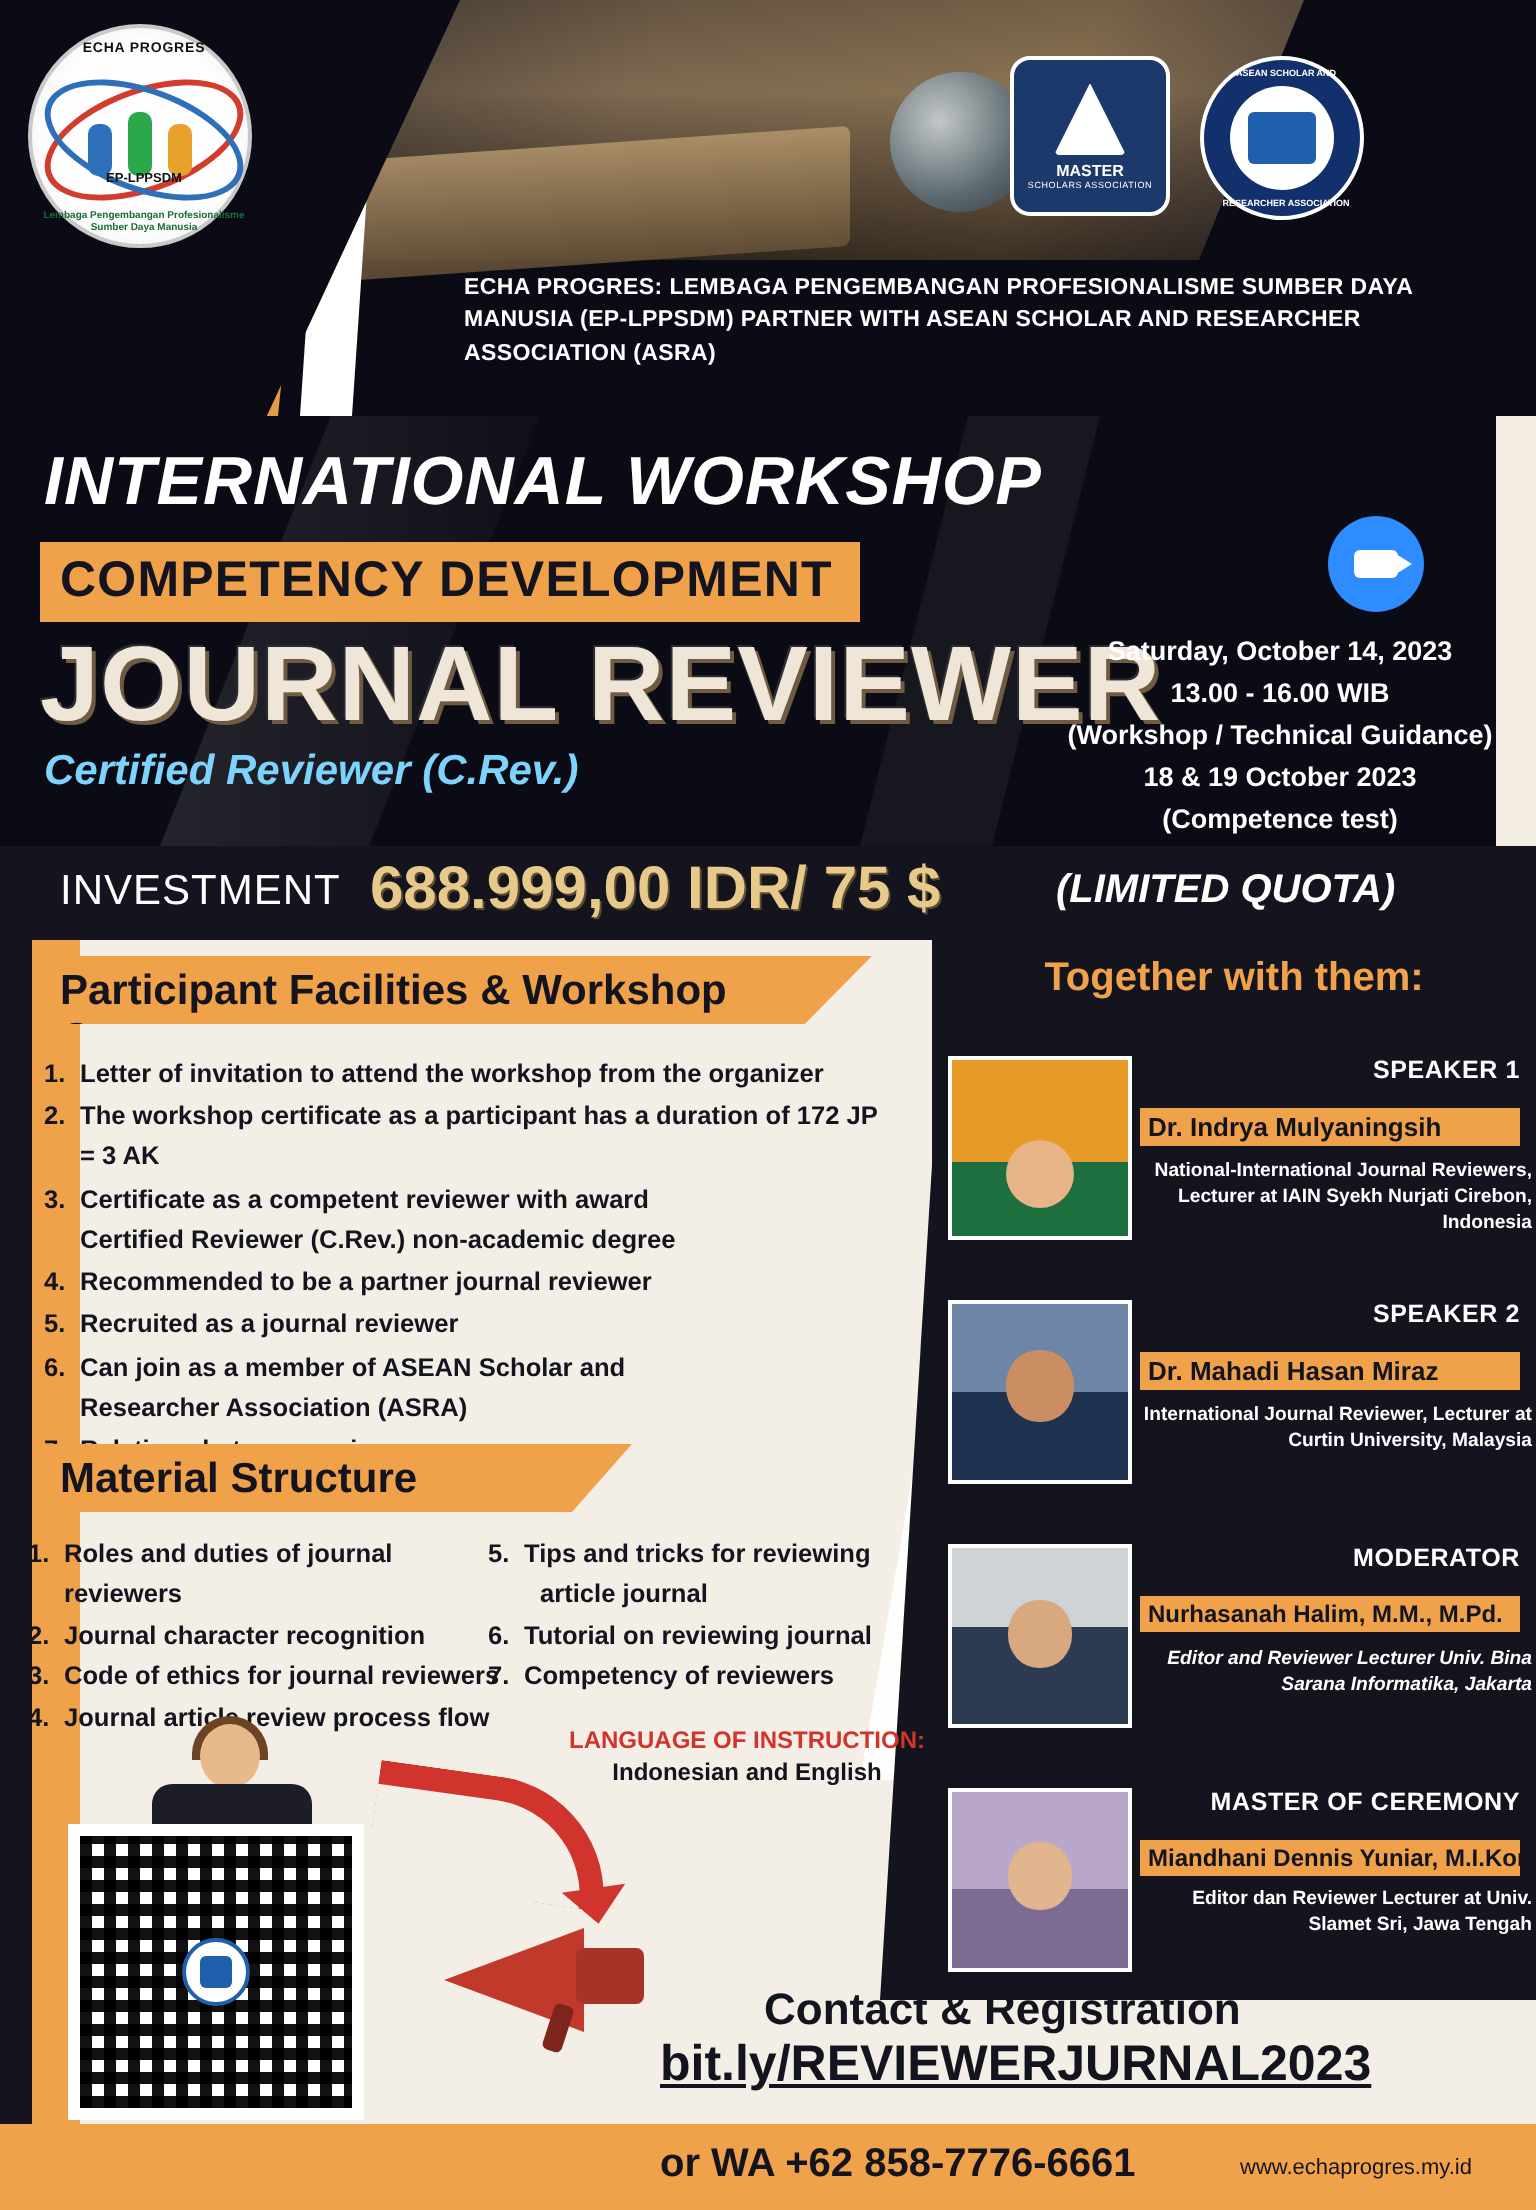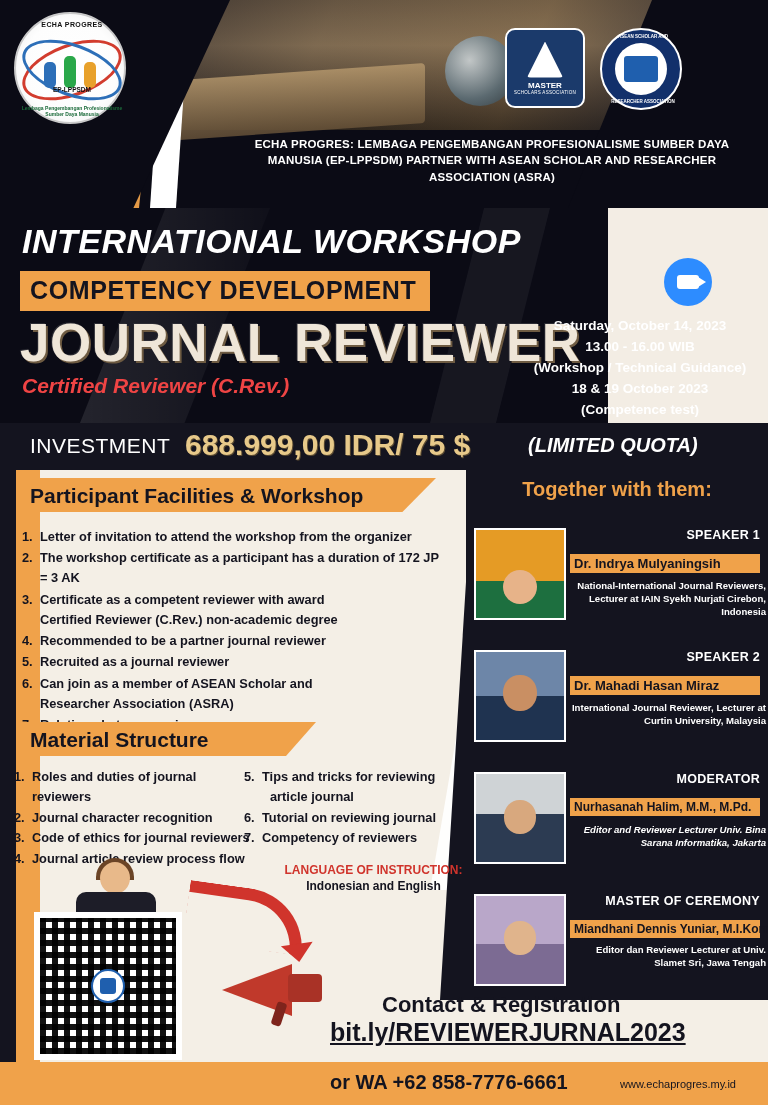--- a/index.html
+++ b/index.html
@@ -97,26 +97,26 @@
   }
   .logo-asra .inner { width:52px; height:52px; border-radius:50%; background:#fff;
     display:flex; align-items:center; justify-content:center; }
   .logo-asra .inner .b { width:34px; height:26px; background:#1f5fae; border-radius:3px; }
   .logo-asra .ringtext {
     position:absolute; top:4px; left:0; width:82px; text-align:center; color:#fff; font-size:4.5px; font-weight:bold;
   }
   .logo-asra .ringtext.bottom { top:auto; bottom:4px; }
 
   .hdr-caption {
-    position:absolute; right:16px; top:136px; width:520px; text-align:center;
+    position:absolute; right:16px; top:136px; width:520px; text-align:left;
     color:#fff; font-size:11.5px; font-weight:bold; line-height:1.42; letter-spacing:.2px;
   }
 
   
-  .title-block { position:absolute; left:0; top:208px; width:608px; height:215px; background:#0b0b15; overflow:hidden; }
+  .title-block { position:absolute; left:0; top:208px; width:748px; height:215px; background:#0b0b15; overflow:hidden; }
   .tb-diag {
     position:absolute; left:80px; top:0; width:190px; height:215px;
     background: linear-gradient(90deg, rgba(255,255,255,.10), rgba(255,255,255,.02));
     clip-path: polygon(45% 0, 100% 0, 55% 100%, 0 100%);
   }
   .tb-diag2 {
     position:absolute; left:430px; top:0; width:120px; height:215px;
     background: rgba(255,255,255,.05);
     clip-path: polygon(45% 0, 100% 0, 55% 100%, 0 100%);
   }
@@ -127,21 +127,21 @@
   .t-comp-wrap {
     position:absolute; left:20px; top:63px; background:#f0a24a; padding:5px 14px 6px 10px;
   }
   .t-comp { color:#14141f; font-size:25px; font-weight:bold; letter-spacing:.6px; }
   .t-journal {
     position:absolute; left:20px; top:104px; font-size:53px; font-weight:bold; letter-spacing:.5px;
     color:#efe6d8;
     text-shadow: 2px 2px 0 #6e5b42, -1px -1px 0 #2b2b33;
   }
   .t-cert {
-    position:absolute; left:22px; top:166px; color:#ef4444; font-size:21px; font-weight:bold; font-style:italic;
+    position:absolute; left:22px; top:166px; color:#7dd3fc; font-size:21px; font-weight:bold; font-style:italic;
   }
   .zoom-badge {
     position:absolute; left:664px; top:258px; width:48px; height:48px; border-radius:50%;
     background:#2d8cff; display:flex; align-items:center; justify-content:center; z-index:5;
   }
   .zoom-badge .cam {
     width:22px; height:14px; background:#fff; border-radius:3px; position:relative;
   }
   .zoom-badge .cam:after {
     content:""; position:absolute; left:21px; top:2px; border-style:solid; border-width:5px 0 5px 8px;

